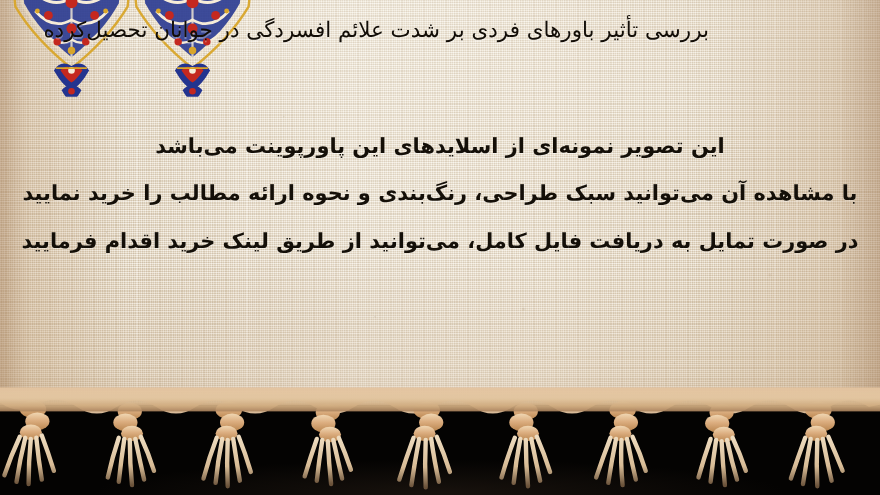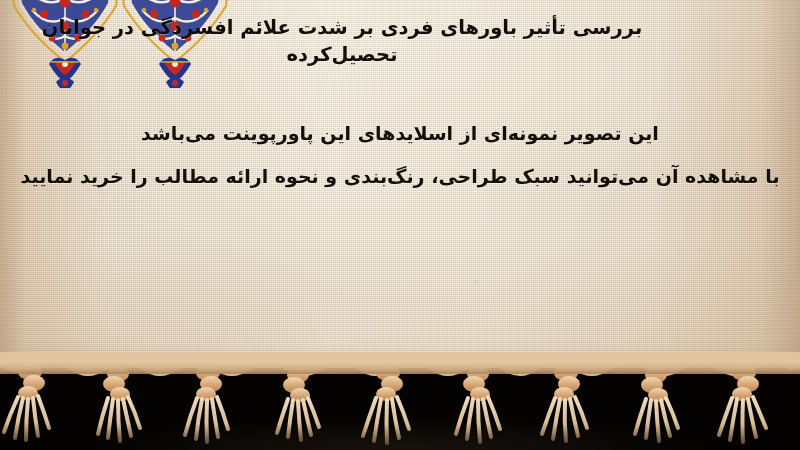--- a/index.html
+++ b/index.html
@@ -124,21 +124,21 @@
   
   .title {
     position: absolute;
     top: 14px;
     left: 0;
     width: 684px;
     text-align: center;
     color: #120d07;
     font-size: 19.5px;
     line-height: 27px;
-    font-weight: 700;
+    font-weight: 400;
     letter-spacing: 0px;
     text-shadow: 0 1px 0 rgba(255,255,255,0.30);
   }
   .body-block {
     position: absolute;
     top: 112px;
     left: 0;
     width: 800px;
     text-align: center;
     color: #140f08;
@@ -340,15 +340,16 @@
         </g>
       </g>
     </svg>
   </div>
 
   <div class="title">بررسی تأثیر باورهای فردی بر شدت علائم افسردگی در جوانان تحصیل‌کرده</div>
 
   <div class="body-block">
     <div class="body-line">این تصویر نمونه‌ای از اسلایدهای این پاورپوینت می‌باشد</div>
     <div class="body-line">با مشاهده آن می‌توانید سبک طراحی، رنگ‌بندی و نحوه ارائه مطالب را خرید نمایید</div>
+    <div class="body-line">در صورت تمایل به دریافت فایل کامل، می‌توانید از طریق لینک خرید اقدام فرمایید</div>
   </div>
 
 </div>
 
 </body></html>

